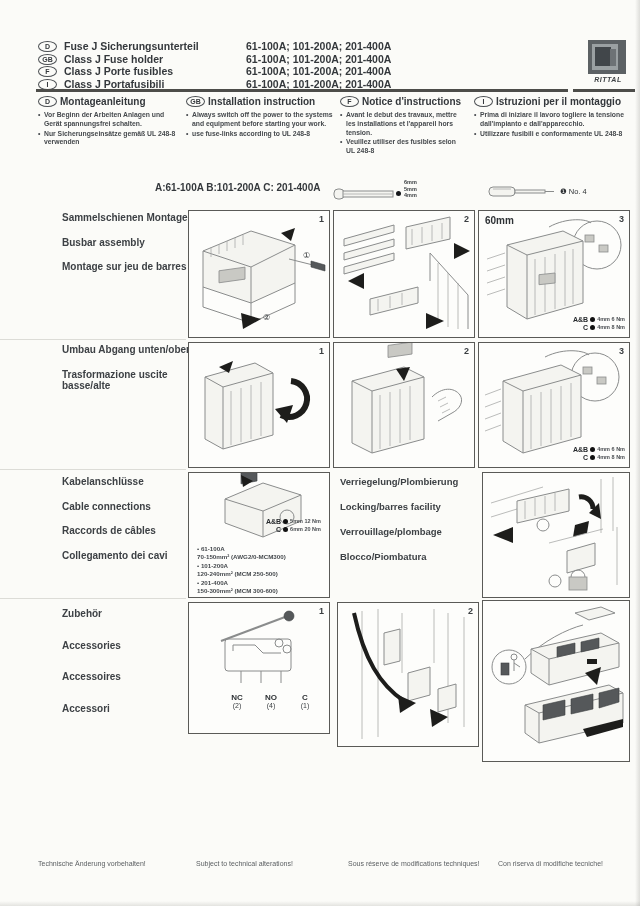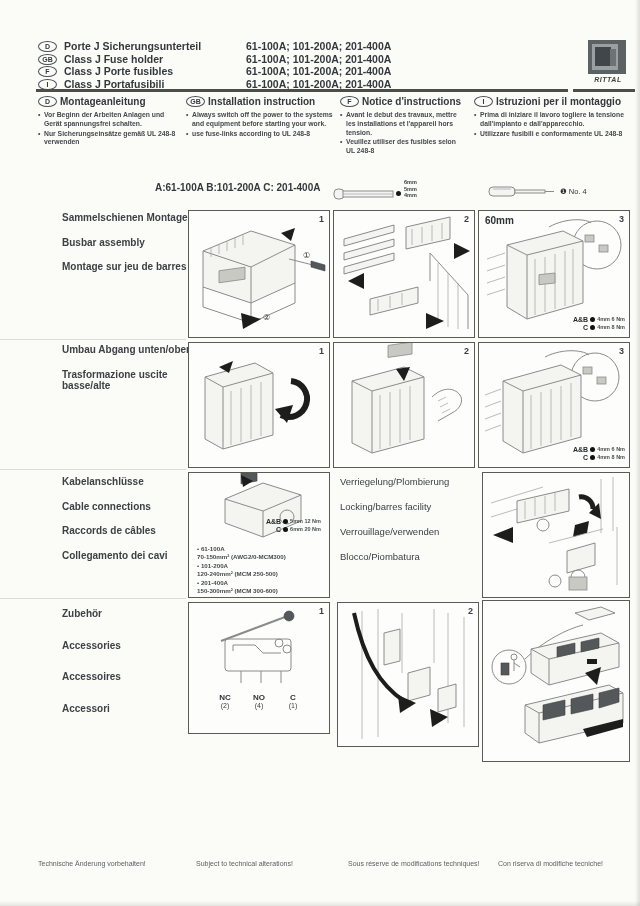--- a/index.html
+++ b/index.html
@@ -47,34 +47,34 @@
   .variant{left:155px;top:182px;font-size:10px;font-weight:bold;color:#34383c;}
   .tool-svg{display:block;}
   .allen{left:332px;top:183px;}
   .allen-sizes{left:404px;top:179px;font-size:5.5px;font-weight:bold;line-height:6.5px;color:#3c4043;}
   .allen-dot{left:396px;top:191px;width:5px;height:5px;border-radius:50%;background:#15171a;}
   .sdriver{left:488px;top:185px;}
   .sdriver-label{left:560px;top:187px;font-size:7.5px;font-weight:normal;color:#2e3235;}
   
   .sec-labels{left:38px;width:146px;font-size:10px;font-weight:bold;color:#3d4145;line-height:11.5px;margin-left:24px;}
   .sec-labels div{margin-bottom:13px;}
-  .lock-labels{left:340px;top:476px;width:138px;font-size:9.5px;font-weight:normal;color:#3d4145;line-height:11px;}
+  .lock-labels{left:340px;top:476px;width:138px;font-size:9.5px;font-weight:bold;color:#3d4145;line-height:11px;}
   .lock-labels div{margin-bottom:14px;}
   .sep{left:0;width:186px;height:1px;background:#dcdcd7;}
   
   .panel{border:1px solid #5a5a57;background:#fdfdfb;box-sizing:border-box;}
   .pnum{position:absolute;top:3px;right:5px;font-size:9px;font-weight:bold;color:#3a3e41;}
   .dim-label{position:absolute;top:4px;left:6px;font-size:10px;font-weight:bold;color:#2e3235;}
   .torq-block{position:absolute;right:4px;display:flex;flex-direction:column;align-items:flex-end;}
   .torq{display:flex;align-items:center;height:8px;}
   .torq .k{font-size:7px;font-weight:bold;color:#26292c;margin-right:2px;}
   .torq .dot{width:5px;height:5px;border-radius:50%;background:#111;margin-right:2px;flex:none;}
   .torq .v{font-size:5.5px;font-weight:bold;color:#4a4e52;}
   .wire-list{position:absolute;left:8px;top:72px;font-size:6.2px;font-weight:bold;line-height:8.4px;color:#45494d;}
-  .term-row{position:absolute;left:0;width:100%;display:flex;justify-content:center;}
+  .term-row{position:absolute;left:12px;width:100%;display:flex;justify-content:center;}
   .term{width:34px;text-align:center;}
   .term .t-name{font-size:8px;font-weight:bold;color:#2e3235;}
   .term .t-pin{font-size:7px;color:#3c4043;}
   svg .ln{stroke:#8a8c8c;stroke-width:1;fill:none;}
   svg .lt{stroke:#a9abaa;stroke-width:.8;fill:none;}
   svg .face{fill:#f4f4f0;stroke:#8a8c8c;stroke-width:1;}
   svg .dark{fill:#1d1d1b;stroke:none;}
   svg .gray{fill:#c9c9c4;stroke:#8a8c8c;stroke-width:.8;}
   svg .vdark{fill:#55585a;stroke:#3c3f41;stroke-width:.6;}
   .ann{position:absolute;font-size:8px;color:#2e3235;}
@@ -87,21 +87,21 @@
 </style>
 </head>
 <body>
 
 <div class="abs edge-right"></div>
 <div class="abs edge-bottom"></div>
 
 <div class="abs hdr">
   <div class="hdr-row">
     <span class="badge-cell"><span class="lang-badge">D</span></span>
-    <span class="prod">Porte J Sicherungsunterteil</span>
+    <span class="prod">Fuse J Sicherungsunterteil</span>
     <span class="amps">61-100A; 101-200A; 201-400A</span>
   </div>
   <div class="hdr-row">
     <span class="badge-cell"><span class="lang-badge">GB</span></span>
     <span class="prod">Class J Fuse holder</span>
     <span class="amps">61-100A; 101-200A; 201-400A</span>
   </div>
   <div class="hdr-row">
     <span class="badge-cell"><span class="lang-badge">F</span></span>
     <span class="prod">Class J Porte fusibles</span>
@@ -337,21 +337,21 @@
     <div>• 101-200A</div>
     <div>120-240mm² (MCM 250-500)</div>
     <div>• 201-400A</div>
     <div>150-300mm² (MCM 300-600)</div>
   </div>
 </div>
 
 <div class="abs lock-labels">
   <div>Verriegelung/Plombierung</div>
   <div>Locking/barres facility</div>
-  <div>Verrouillage/verwenden</div>
+  <div>Verrouillage/plombage</div>
   <div>Blocco/Piombatura</div>
 </div>
 
 <div class="abs panel" style="left:482px;top:472px;width:148px;height:126px">
   <svg width="146" height="124" viewBox="0 0 146 124">
     <path class="lt" d="M8 30 L60 14 M8 44 L60 28 M118 6 L118 60 M130 4 L130 58"></path>
     <path class="face" d="M34 28 L86 16 L86 38 L34 50 Z"></path>
     <path class="lt" d="M42 28 L42 46 M52 25 L52 43 M62 23 L62 41 M72 20 L72 38"></path>
     <circle cx="60" cy="52" r="6" class="ln"></circle>
     <polygon class="dark" points="30,54 10,62 30,70"></polygon>

